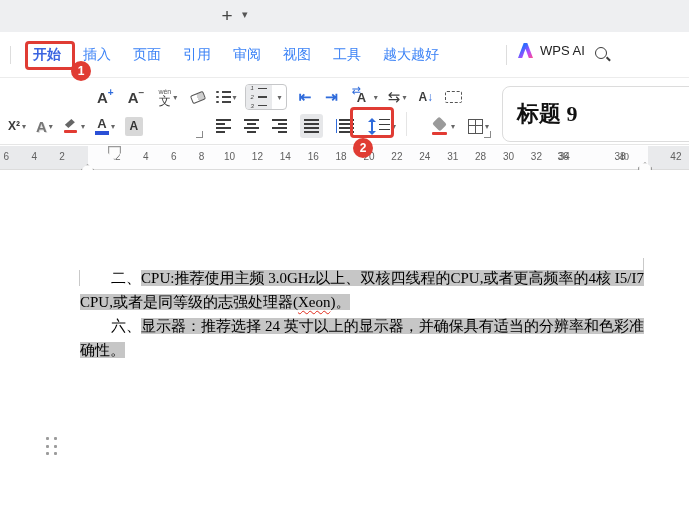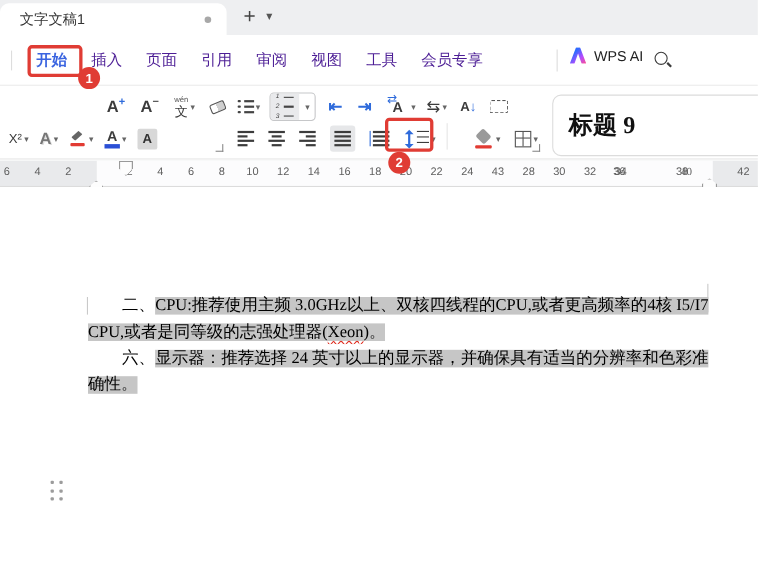--- a/index.html
+++ b/index.html
@@ -11,21 +11,21 @@
   .doc-tab { position:absolute; left:0; top:3px; width:206px; height:29px; background:#fff; border-radius:8px 8px 0 0; display:flex; align-items:center; padding:0 12px 0 18px; }
   .doc-tab .title { font-size:13px; color:#333; flex:1; }
   .mod-dot { width:6px; height:6px; border-radius:50%; background:#a8a8a8; margin-right:2px; }
   .newtab { position:absolute; left:214px; top:2px; width:26px; height:28px; font-size:19px; color:#444; display:flex; align-items:center; justify-content:center; }
   .tab-chev { position:absolute; left:242px; top:8px; font-size:11px; color:#555; }
 
   
   .menurow { position:absolute; left:0; top:32px; width:689px; height:46px; background:#fff; border-bottom:1px solid #ececec; }
   .menu-sep0 { position:absolute; left:10px; top:14px; width:1px; height:18px; background:#ddd; }
   .menu-items { position:absolute; left:33px; top:0; height:46px; display:flex; align-items:center; gap:22px; }
-  .menu-item { font-size:14px; color:#4c1d95; white-space:nowrap; cursor:default; }
+  .menu-item { font-size:14px; color:#3b82f6; white-space:nowrap; cursor:default; }
   .menu-item.active { color:var(--accent_blue); font-weight:bold; position:relative; }
   .menu-underline { position:absolute; left:33px; top:63px; width:34px; height:3px; border-radius:2px; background:var(--accent_blue); }
   .menu-sep { position:absolute; left:506px; top:13px; width:1px; height:20px; background:#ddd; }
   .wpsai { position:absolute; left:518px; top:11px; display:flex; align-items:center; gap:7px; }
   .wpsai-logo { width:15px; height:15px; background:linear-gradient(135deg,#2f6bff 30%,#b44bff 65%,#ff4f8b); clip-path:polygon(0 100%,38% 0,62% 0,100% 100%,72% 100%,50% 38%,28% 100%); }
   .wpsai-label { font-size:13px; color:#222; }
   .search { position:absolute; left:594px; top:14px; width:18px; height:18px; }
   .search::before { content:""; position:absolute; left:1px; top:1px; width:10px; height:10px; border:1.6px solid #3c3c3c; border-radius:50%; }
   .search::after { content:""; position:absolute; left:12px; top:12px; width:5px; height:1.6px; background:#3c3c3c; transform:rotate(45deg); }
 
@@ -41,21 +41,21 @@
 
   .fontsize-combo { position:absolute; left:6px; top:84px; width:82px; height:24px; border:1px solid #c9c9c9; border-radius:4px; display:flex; align-items:center; padding:0 6px; background:#fff; }
   .fontsize-combo .val { flex:1; font-size:13px; color:#222; }
 
   .icon-a { font-size:15px; font-weight:bold; line-height:1; }
   .sup-mark { font-size:10px; font-weight:bold; position:relative; top:-5px; }
   .phon { display:flex; flex-direction:column; align-items:center; line-height:1; }
   .phon .top { font-size:7px; color:#555; } .phon .bot { font-size:12px; }
   .eraser { width:14px; height:9px; border:1.3px solid #555; border-radius:2px; transform:rotate(-22deg); background:linear-gradient(90deg,#fff 45%,#cfcfcf 45%); }
 
-  .sup2 { font-size:12px; font-weight:normal; }
+  .sup2 { font-size:12px; font-weight:bold; }
   .fx-a { font-size:15px; font-weight:bold; color:#777; text-shadow:1px 1px 0 #ddd; }
   .hl-pen { position:relative; width:16px; height:16px; }
   .hl-pen .nib { position:absolute; left:2px; top:1px; width:10px; height:9px; background:#666; clip-path:polygon(0 65%,65% 0,100% 35%,35% 100%); }
   .hl-pen .bar { position:absolute; left:1px; bottom:1px; width:13px; height:3px; background:#e23b33; border-radius:1px; }
   .fcolor { display:flex; flex-direction:column; align-items:center; line-height:1; }
   .fcolor .a { font-size:13px; font-weight:bold; } .fcolor .bar { width:14px; height:3.5px; background:#2b50d6; margin-top:1px; }
   .shadechip { width:18px; height:19px; background:#d8d8d8; border-radius:2px; display:flex; align-items:center; justify-content:center; font-size:12px; font-weight:bold; color:#333; }
 
   .list-icon { display:flex; flex-direction:column; gap:2.6px; }
   .list-icon .row { display:flex; align-items:center; gap:3px; }
@@ -123,39 +123,35 @@
   .sp { text-decoration:underline wavy #e02b1d 1px; text-underline-offset:3px; }
   .draghandle { position:absolute; left:46px; top:437px; width:13px; height:20px; display:grid; grid-template-columns:repeat(2,1fr); gap:3px; }
   .draghandle i { width:3px; height:3px; background:#9c9c9c; border-radius:1px; }
 </style>
 </head>
 <body>
 
 <div id="app">
 
   <div class="tabbar">
-    <div class="doc-tab">
-      <span class="title">文字文稿1</span>
-      <span class="mod-dot"></span>
-    </div>
     <div class="newtab">+</div>
     <div class="tab-chev">▾</div>
   </div>
 
   <div class="menurow">
     <div class="menu-sep0"></div>
     <div class="menu-items" id="menu-items">
         <div class="menu-item active">开始</div>
         <div class="menu-item">插入</div>
         <div class="menu-item">页面</div>
         <div class="menu-item">引用</div>
         <div class="menu-item">审阅</div>
         <div class="menu-item">视图</div>
         <div class="menu-item">工具</div>
-        <div class="menu-item">会员专享</div>
+        <div class="menu-item">越大越好</div>
       </div>
     <div class="menu-underline"></div>
     <div class="menu-sep"></div>
     <div class="wpsai">
       <span class="wpsai-logo"></span>
       <span class="wpsai-label">WPS AI</span>
     </div>
     <div class="search"></div>
   </div>
 
@@ -366,21 +362,21 @@
         <span class="tick" style="left: 173.7px;">6</span>
         <span class="tick" style="left: 201.6px;">8</span>
         <span class="tick" style="left: 229.5px;">10</span>
         <span class="tick" style="left: 257.4px;">12</span>
         <span class="tick" style="left: 285.3px;">14</span>
         <span class="tick" style="left: 313.2px;">16</span>
         <span class="tick" style="left: 341.1px;">18</span>
         <span class="tick" style="left: 369px;">20</span>
         <span class="tick" style="left: 396.9px;">22</span>
         <span class="tick" style="left: 424.8px;">24</span>
-        <span class="tick" style="left: 452.7px;">43</span>
+        <span class="tick" style="left: 452.7px;">31</span>
         <span class="tick" style="left: 480.6px;">28</span>
         <span class="tick" style="left: 508.5px;">30</span>
         <span class="tick" style="left: 536.4px;">32</span>
         <span class="tick" style="left: 564.3px;">34</span>
         <span class="tick" style="left: 563px;">36</span>
         <span class="tick" style="left: 620.1px;">38</span>
         <span class="tick" style="left: 624px; font-family: Liberation Serif, serif;">40</span>
         <span class="tick" style="left: 675.9px;">42</span>
       </div>
   </div>

